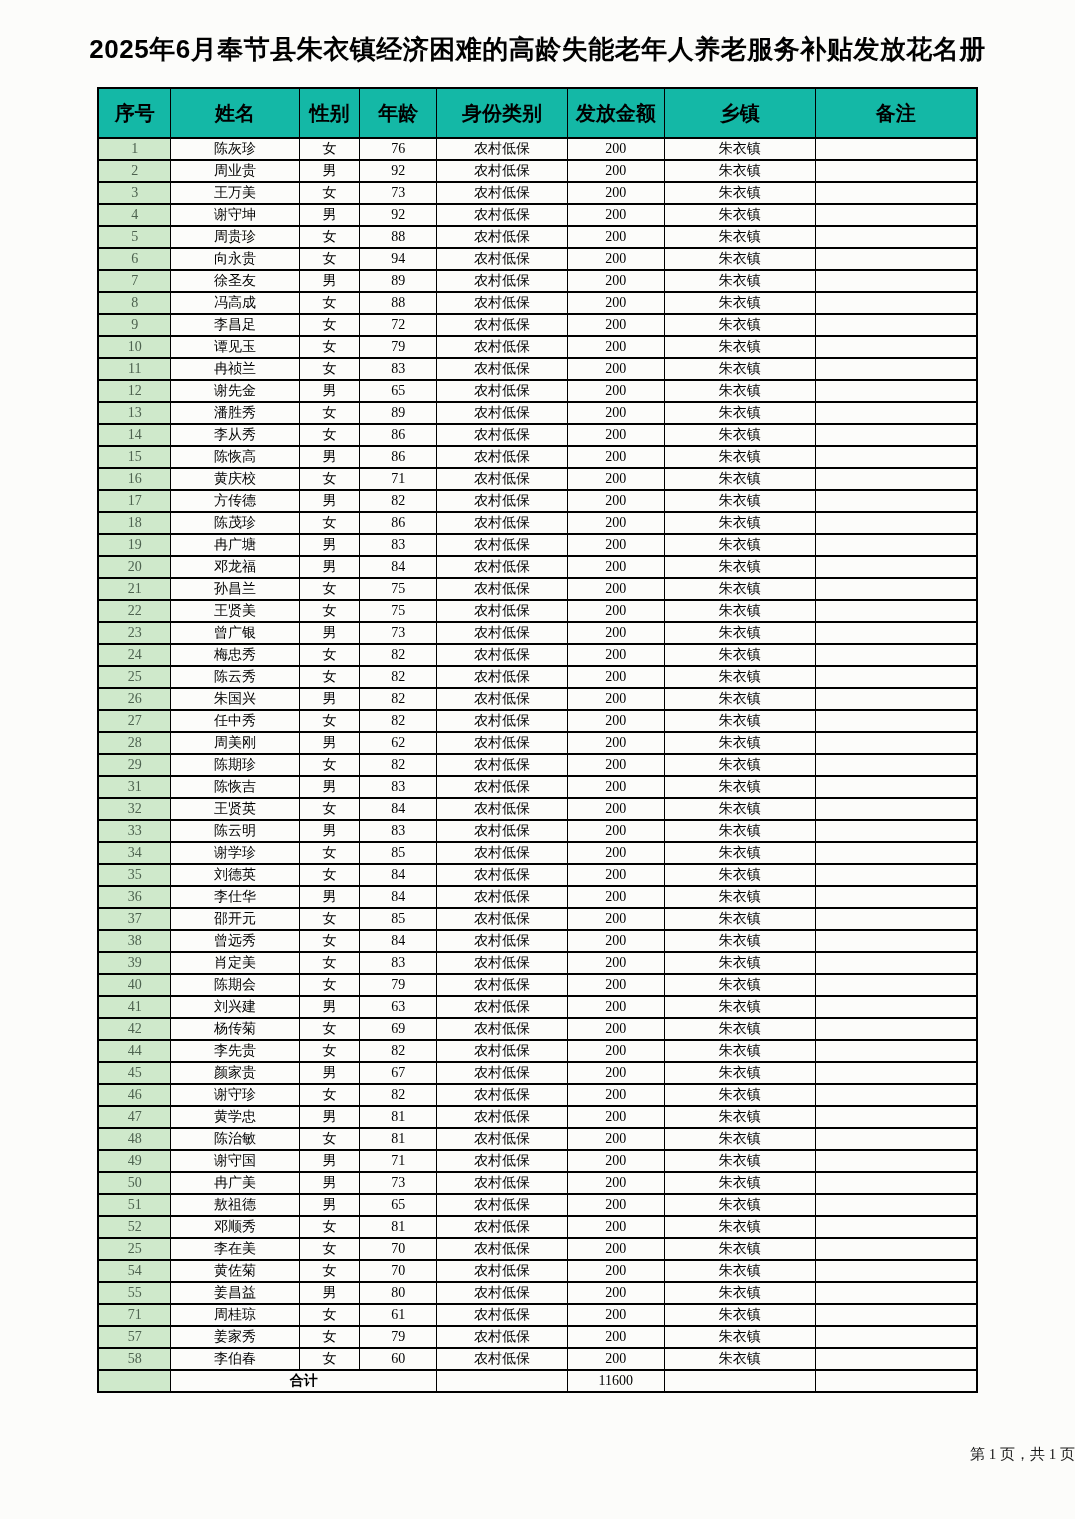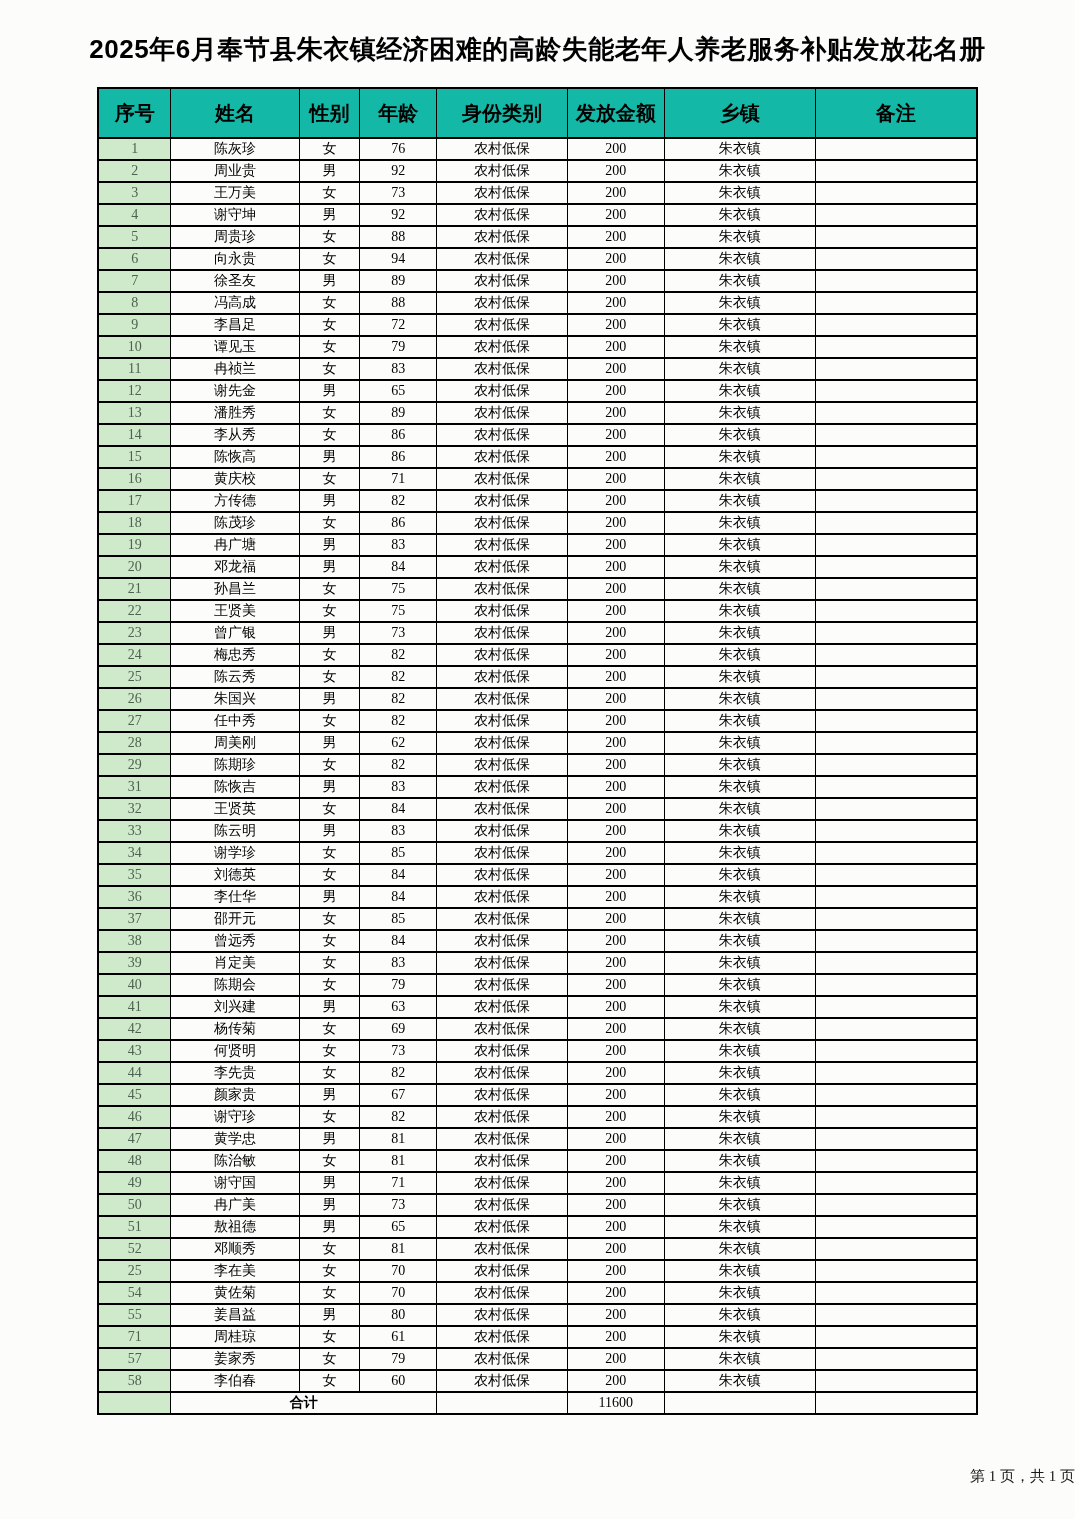--- a/index.html
+++ b/index.html
@@ -469,30 +469,20 @@
           <td class="green">42</td>
           <td>杨传菊</td>
           <td>女</td>
           <td>69</td>
           <td>农村低保</td>
           <td>200</td>
           <td>朱衣镇</td>
           <td></td>
         </tr>
         <tr>
-          <td class="green">43</td>
-          <td>何贤明</td>
-          <td>女</td>
-          <td>73</td>
-          <td>农村低保</td>
-          <td>200</td>
-          <td>朱衣镇</td>
-          <td></td>
-        </tr>
-        <tr>
           <td class="green">44</td>
           <td>李先贵</td>
           <td>女</td>
           <td>82</td>
           <td>农村低保</td>
           <td>200</td>
           <td>朱衣镇</td>
           <td></td>
         </tr>
         <tr>

